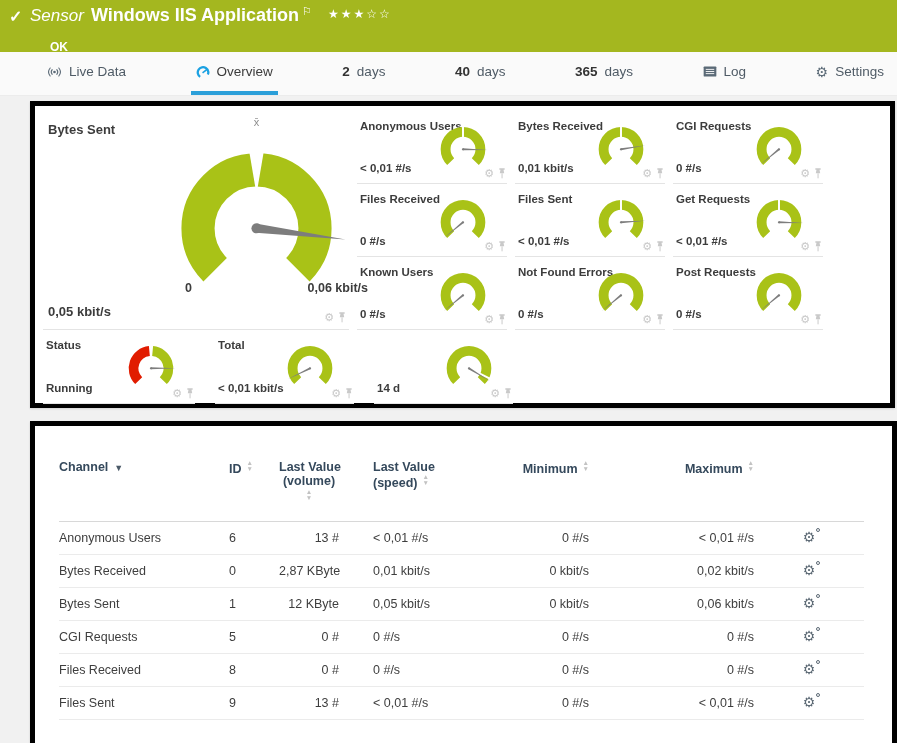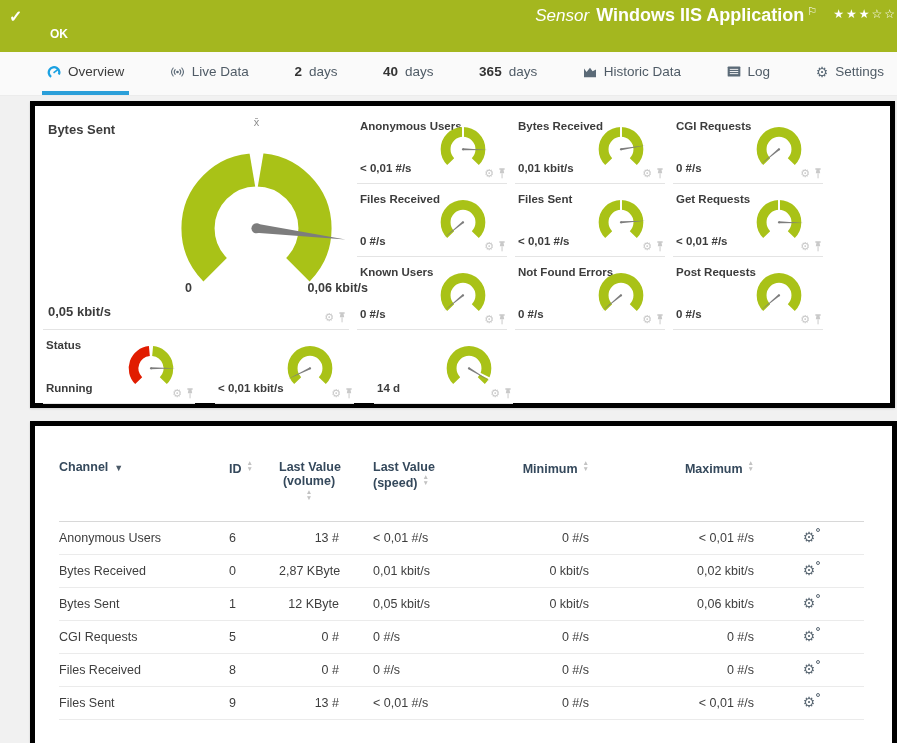--- a/index.html
+++ b/index.html
@@ -2,26 +2,26 @@
 <html><head>
 <meta charset="utf-8">
 <style>
   * { margin:0; padding:0; box-sizing:border-box; }
   html,body { width:897px; height:743px; overflow:hidden; background:#f1f1f1;
               font-family:"Liberation Sans", sans-serif; }
 
   
   .topbar { height:52px; background:#a4b71f; color:#fff; position:relative; }
   .check  { position:absolute; left:9px; top:7px; font-size:16px; font-weight:bold; }
-  .line1  { padding:5px 0 0 30px; font-size:17px; white-space:nowrap;text-align:right; }
+  .line1  { padding:5px 0 0 30px; font-size:17px; white-space:nowrap; }
   .obj-type { font-style:italic; margin-right:7px; }
   .obj-name { font-weight:bold; font-size:18px; }
   .flag   { font-size:11px; vertical-align:top; margin-left:3px; cursor:pointer; }
   .stars  { margin-left:16px; font-size:12px; letter-spacing:2px; vertical-align:3px; cursor:pointer; }
-  .status-line { padding-left:50px; font-size:12px; font-weight:bold; margin-top:1px; }
+  .status-line { padding-left:50px; font-size:12px; font-weight:bold; margin-top:14px; }
 
   
   .tabs { height:44px; background:#fafafa; display:flex; justify-content:space-between;
           align-items:stretch; padding:0 8px 0 42px; border-bottom:1px solid #ececec; }
   .tab  { display:flex; align-items:center; gap:7px; font-size:13.5px; color:#4f5b66;
           padding:0 5px; cursor:pointer; border-bottom:4px solid transparent; white-space:nowrap; }
   .tab.active { border-bottom-color:#2b9fd9; color:#3c3c3c; }
   .tab .ticon { display:flex; align-items:center; color:#5b6a77; }
   .tab.active .ticon { color:#1ba1e2; }
   .tab .pre { font-weight:bold; color:#333; }
@@ -85,62 +85,54 @@
 
 <header class="topbar">
   <span class="check">✓</span>
   <div class="line1">
     <span class="obj-type">Sensor</span><span class="obj-name">Windows IIS Application</span><span class="flag">⚐</span><span class="stars"><span>★</span><span>★</span><span>★</span><span>☆</span><span>☆</span></span>
   </div>
   <div class="status-line">OK</div>
 </header>
 
 <nav class="tabs" id="tabbar">
-    <div class="tab active">
-      <span class="ticon">
-        <svg viewBox="0 0 16 16" width="14" height="14">
-          <circle cx="8" cy="8.5" r="6" fill="none" stroke="currentColor" stroke-width="2.6" stroke-dasharray="26.4 11.3" transform="rotate(123 8 8.5)"></circle>
-          <path d="M7.5 9 L13 4.6" stroke="currentColor" stroke-width="1.8" fill="none"></path>
-        </svg>
-      </span>
-      <span class="tlabel">Overview</span>
-    </div>
     <div class="tab">
       <span class="ticon">
         <svg viewBox="0 0 18 14" width="15" height="12">
           <circle cx="9" cy="7" r="1.6" fill="currentColor"></circle>
           <g fill="none" stroke="currentColor" stroke-width="1.3" stroke-linecap="round">
             <path d="M11.8 4.2a4.4 4.4 0 0 1 0 5.6"></path>
             <path d="M14.2 2.2a7.6 7.6 0 0 1 0 9.6"></path>
             <path d="M6.2 4.2a4.4 4.4 0 0 0 0 5.6"></path>
             <path d="M3.8 2.2a7.6 7.6 0 0 0 0 9.6"></path>
           </g>
         </svg>
       </span>
       <span class="tlabel">Live Data</span>
     </div>
+    <div class="tab active">
+      <span class="ticon">
+        <svg viewBox="0 0 16 16" width="14" height="14">
+          <circle cx="8" cy="8.5" r="6" fill="none" stroke="currentColor" stroke-width="2.6" stroke-dasharray="26.4 11.3" transform="rotate(123 8 8.5)"></circle>
+          <path d="M7.5 9 L13 4.6" stroke="currentColor" stroke-width="1.8" fill="none"></path>
+        </svg>
+      </span>
+      <span class="tlabel">Overview</span>
+    </div>
     <div class="tab">
       <span class="pre">2</span>
       <span class="tlabel">days</span>
     </div>
     <div class="tab">
       <span class="pre">40</span>
       <span class="tlabel">days</span>
     </div>
     <div class="tab">
       <span class="pre">365</span>
       <span class="tlabel">days</span>
-    </div>
-    <div class="tab">
-      <span class="ticon">
-        <svg viewBox="0 0 16 14" width="14" height="12">
-          <path d="M1 13 V3 l3 4 4-5 3 4 4-2 v9 z" fill="currentColor"></path>
-        </svg>
-      </span>
-      <span class="tlabel">Historic Data</span>
     </div>
     <div class="tab">
       <span class="ticon">
         <svg viewBox="0 0 16 13" width="14" height="11">
           <rect x="0.5" y="0.5" width="15" height="12" rx="1" fill="currentColor"></rect>
           <path d="M3 4 h10 M3 6.5 h10 M3 9 h10" stroke="#fafafa" stroke-width="1.1" fill="none"></path>
         </svg>
       </span>
       <span class="tlabel">Log</span>
     </div>
@@ -337,20 +329,21 @@
     <div class="sc-value">Running</div>
     <span class="cell-icons">
           <span class="mini-gear">⚙</span>
           <svg class="pin" viewBox="0 0 9 12" width="8" height="11">
             <path d="M1.5 0 h6 v1.8 h-1.3 l0.8 4 h-5 l0.8 -4 h-1.3 z" fill="currentColor"></path>
             <rect x="4" y="5.8" width="1.1" height="5.6" fill="currentColor"></rect>
           </svg>
         </span>
       </div>
       <div class="small-cell">
+        <div class="sc-title">Total</div>
     <svg class="sc-gauge" viewBox="0 0 100 100">
           <path d="M 28.786796564403577 75.21320343559643 A 30 30 0 1 1 71.21320343559645 75.2132034355964" fill="none" stroke="#a9c217" stroke-width="17"></path>
           <circle cx="50" cy="54" r="2" fill="#7d7d7d"></circle>
           <polygon points="49.252103411244946,52.473353121206955 50.747896588755054,55.526646878793045 12.282841818054145,72.47744513394844" fill="#7d7d7d"></polygon>
         </svg>
     <div class="sc-value">&lt; 0,01 kbit/s</div>
     <span class="cell-icons">
           <span class="mini-gear">⚙</span>
           <svg class="pin" viewBox="0 0 9 12" width="8" height="11">
             <path d="M1.5 0 h6 v1.8 h-1.3 l0.8 4 h-5 l0.8 -4 h-1.3 z" fill="currentColor"></path>

